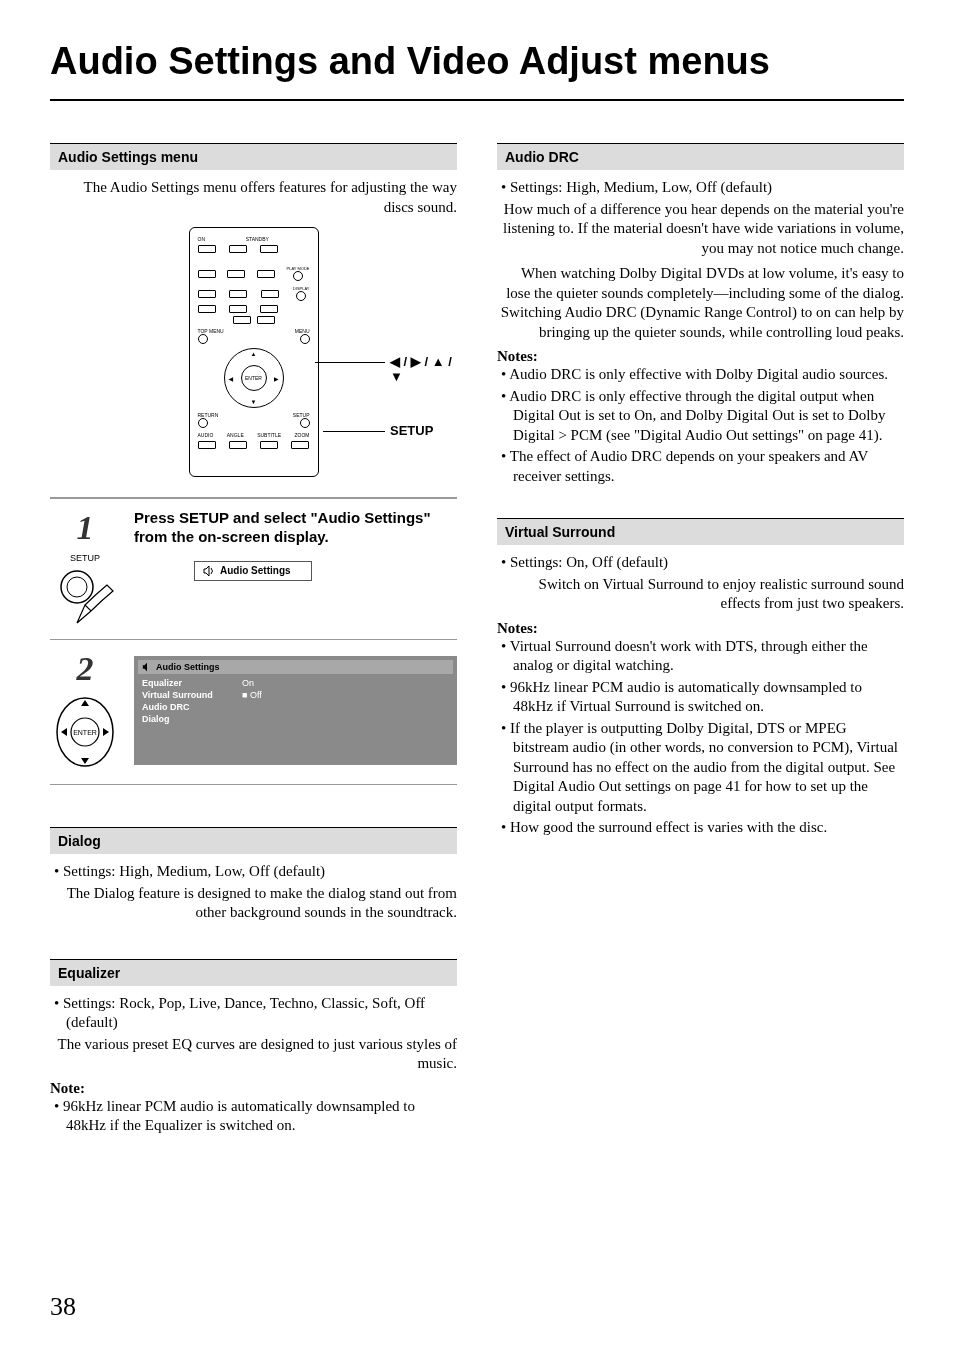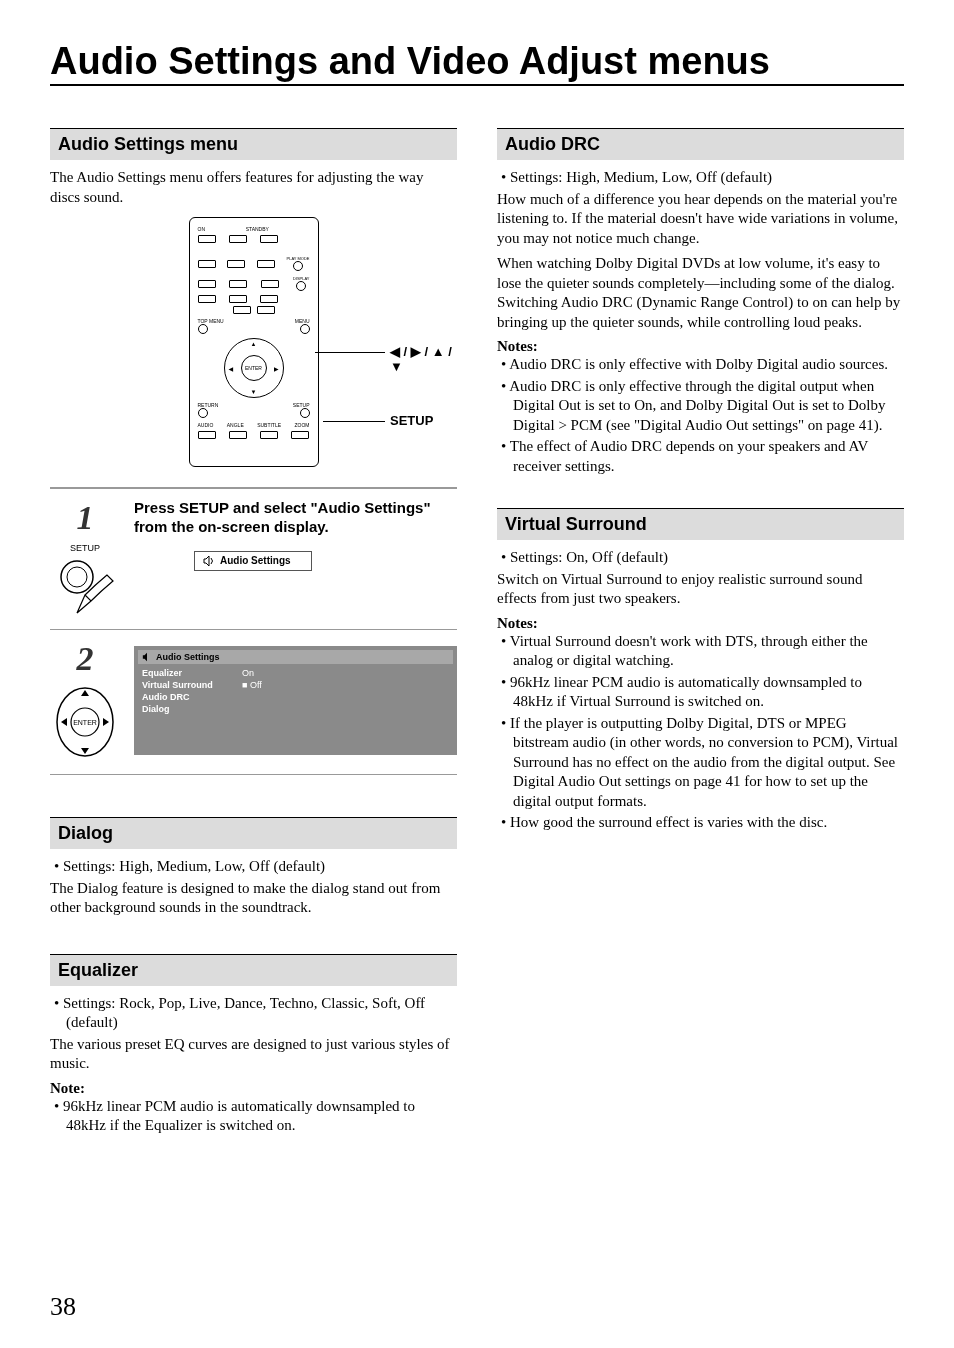--- a/index.html
+++ b/index.html
@@ -12,45 +12,46 @@
     position: relative;
   }
   .page {
     padding: 40px 50px 20px 50px;
   }
   .main-title {
     font-family: Arial, Helvetica, sans-serif;
     font-size: 38px;
     font-weight: bold;
     border-bottom: 2px solid #000;
-    padding-bottom: 1px;
+    padding-bottom: 16px;
     margin-bottom: 30px;
   }
   .columns {
     display: flex;
     gap: 40px;
   }
   .col {
     flex: 1;
     min-width: 0;
   }
   .section-header {
     font-family: Arial, Helvetica, sans-serif;
-    font-size: 18px;
+    font-size: 14px;
     font-weight: bold;
     background: #dcdcdc;
     padding: 5px 8px;
     margin-top: 12px;
     margin-bottom: 8px;
     border-top: 1px solid #000;
   }
   .body-text {
     font-size: 15px;
     line-height: 1.3;
     margin-bottom: 6px;
+    text-align: right;
   }
   .note-label {
     font-size: 15px;
     font-weight: bold;
     margin-top: 4px;
   }
   ul.bullets {
     list-style: none;
     padding-left: 0;
   }

